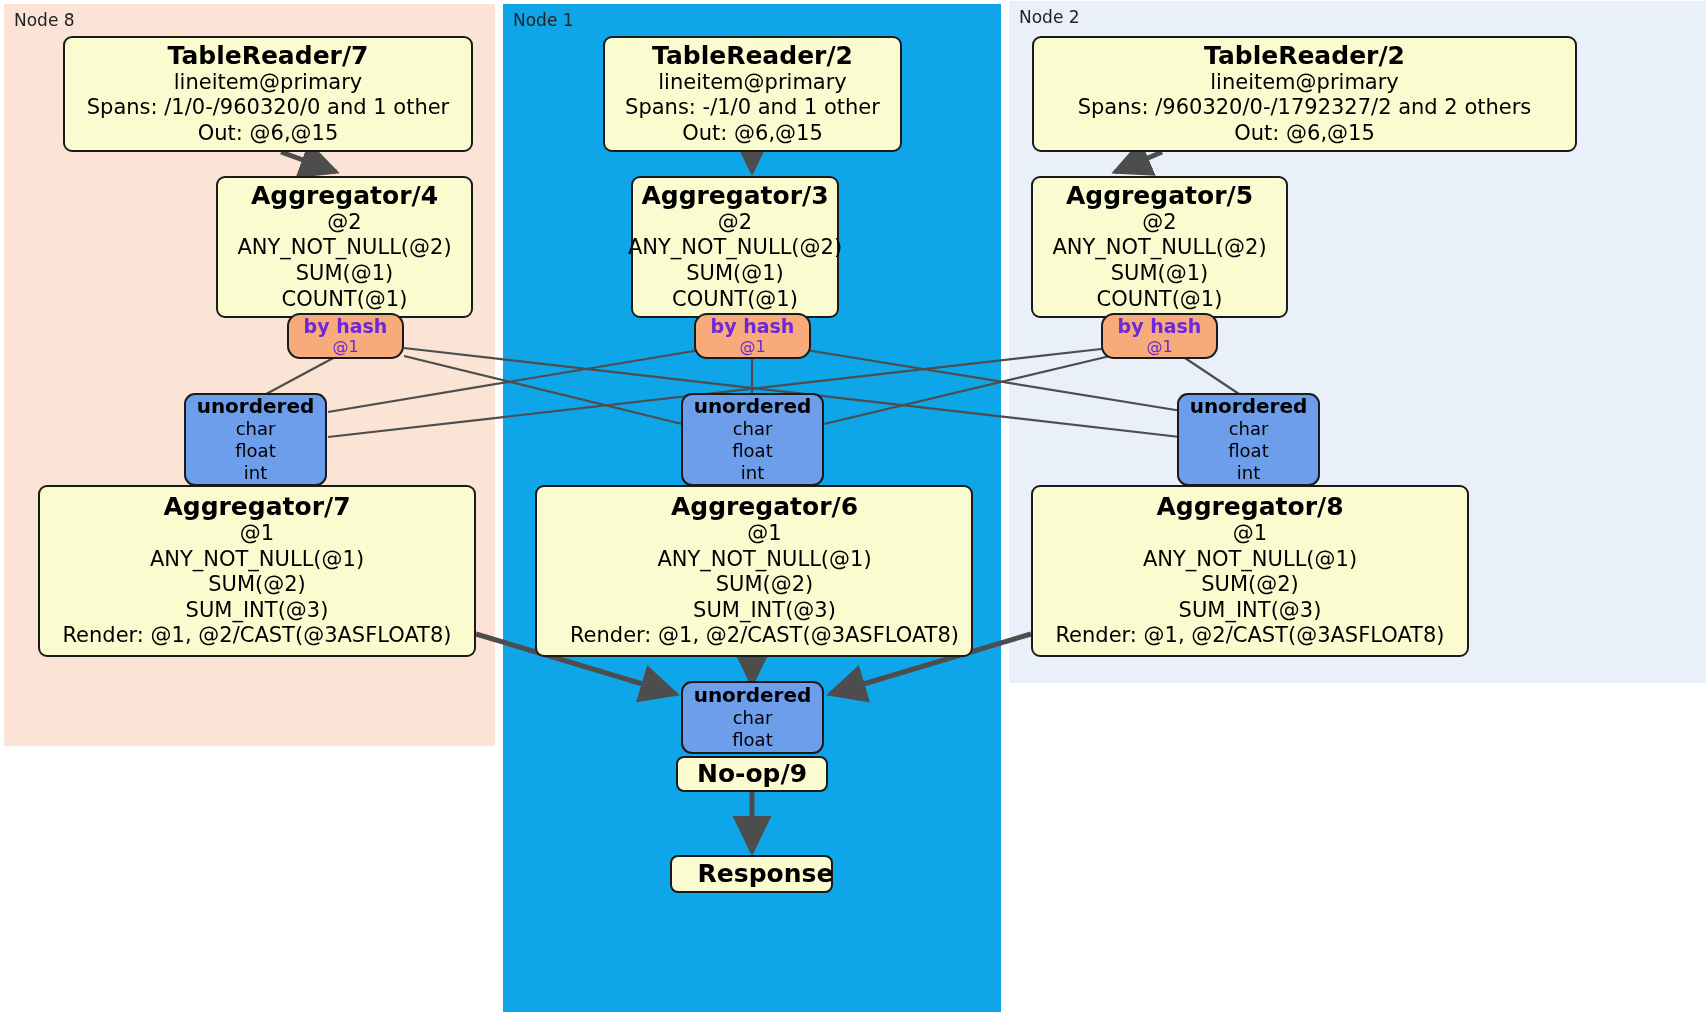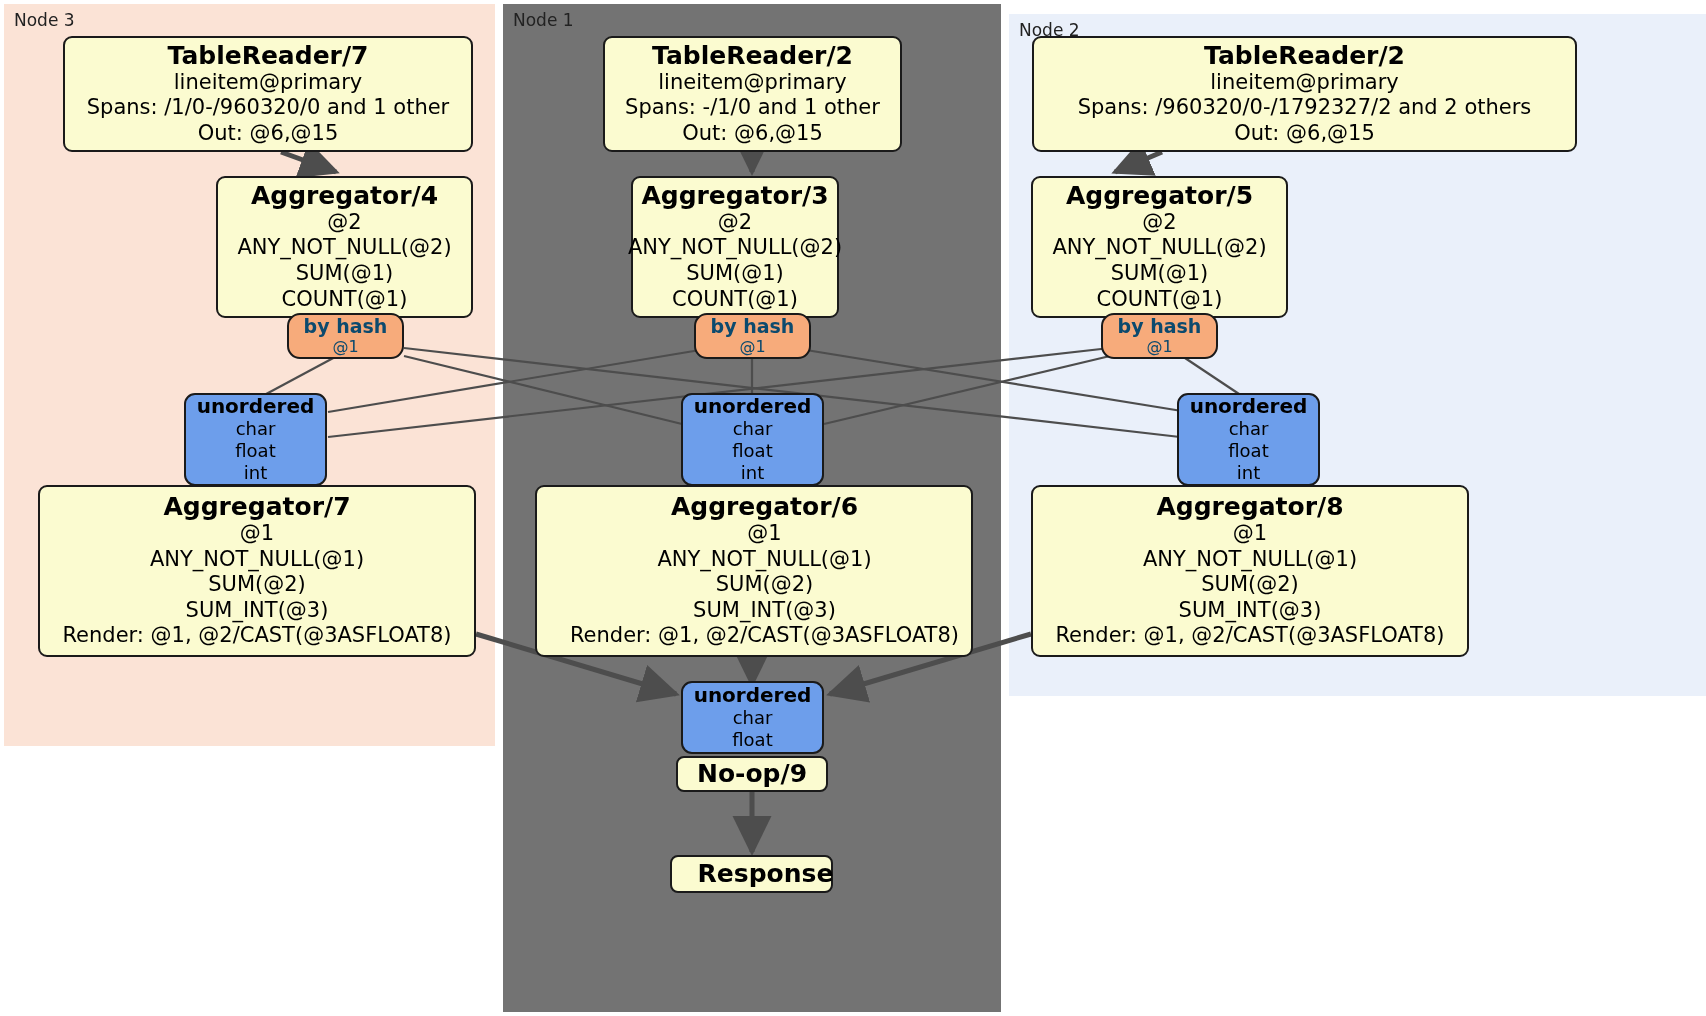--- a/index.html
+++ b/index.html
@@ -14,45 +14,45 @@
 
   .box{position:absolute;box-sizing:border-box;border:2px solid #1a1a1a;border-radius:9px;
        background:#fbfbd0;text-align:center;display:flex;flex-direction:column;
        align-items:center;justify-content:center;color:#000;}
   .box .t{font-weight:bold;font-size:25px;line-height:1.12;letter-spacing:0px;}
   .box .l{font-size:21px;line-height:1.22;white-space:nowrap;}
 
   .proc{background:#fbfbd0;}
   .router{position:absolute;box-sizing:border-box;border:2px solid #1a1a1a;border-radius:13px;
           background:#f7ab7b;display:flex;flex-direction:column;align-items:center;
-          justify-content:center;color:#0c4a6e;text-align:left;}
+          justify-content:center;color:#6d28d9;text-align:left;}
   .router .t{font-weight:bold;font-size:19px;line-height:1.1;}
   .router .l{font-size:16px;line-height:1.2;}
 
   .sync{position:absolute;box-sizing:border-box;border:2px solid #1a1a1a;border-radius:11px;
         background:#6d9eeb;display:flex;flex-direction:column;align-items:center;
         justify-content:center;color:#000;text-align:center;}
   .sync .t{font-weight:bold;font-size:20px;line-height:1.15;}
   .sync .l{font-size:18px;line-height:1.22;}
 
   .noop{border-radius:8px;}
   .resp{border-radius:8px;padding-left:28px;}
 </style>
 </head>
 <body>
 
 <div id="stage">
 
   <div class="node-panel" style="left:4px;top:4px;width:491px;height:742px;background:#fbe3d6;">
-    <span class="panel-label">Node 3</span>
-  </div>
-  <div class="node-panel" style="left:503px;top:4px;width:498px;height:1008px;background:#737373;text-align:center;">
+    <span class="panel-label">Node 8</span>
+  </div>
+  <div class="node-panel" style="left:503px;top:4px;width:498px;height:1008px;background:#0ea5e9;text-align:center;">
     <span class="panel-label">Node 1</span>
   </div>
-  <div class="node-panel" style="left:1009px;top:14px;width:697px;height:682px;background:#eaf0fa;">
+  <div class="node-panel" style="left:1009px;top:1px;width:697px;height:682px;background:#eaf0fa;">
     <span class="panel-label">Node 2</span>
   </div>
 
   <svg class="edges" viewBox="0 0 1706 1016">
     <defs>
       <marker id="ah" markerWidth="9" markerHeight="9" refX="7.2" refY="4.5" orient="auto">
         <path d="M0,0.6 L8,4.5 L0,8.4 z" fill="#4d4d4d"></path>
       </marker>
     </defs>
 

